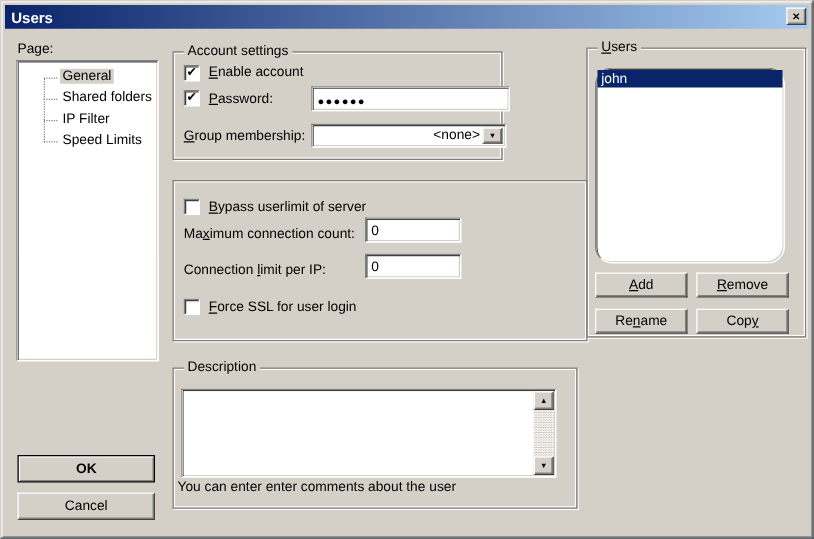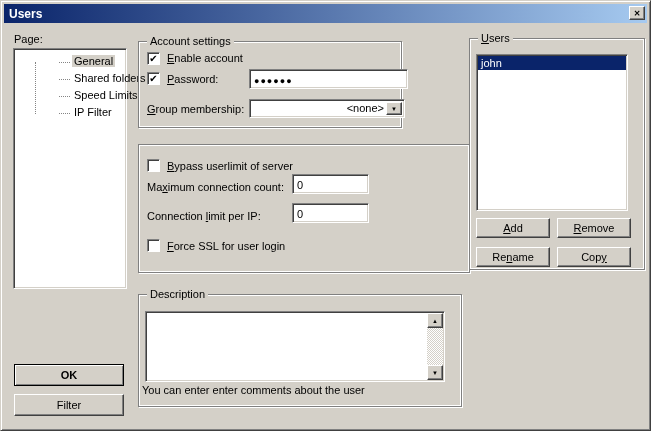--- a/index.html
+++ b/index.html
@@ -70,33 +70,33 @@
   .combo { position:absolute; background:#fff;
     border:1px solid; border-color:#808080 #ffffff #ffffff #808080;
     box-shadow: inset 1px 1px 0 #404040, inset -1px -1px 0 #d4d0c8; }
   .combo .sel { position:absolute; left:5px; top:2px; right:20px; white-space:nowrap;text-align:right; }
   .combo .arrowbtn {
     position:absolute; right:2px; top:2px; bottom:2px; width:16px;
     background:#d4d0c8; border:1px solid; border-color:#ffffff #404040 #404040 #ffffff;
     box-shadow: inset -1px -1px 0 #808080;
     display:flex; align-items:center; justify-content:center; font-size:6px; color:#000;
   }
-  .tree { padding-top:5px;padding-left:24px; }
+  .tree { padding-top:5px; }
   .trow { height:17px; position:relative; padding-left:34px; line-height:15px; white-space:nowrap; }
   .trow::before {
     content:""; position:absolute; left:21px; top:8px; width:11px;
     border-top:1px dotted #848484;
   }
   .tree .vline {
     position:absolute; left:21px; top:13px; height:52px;
     border-left:1px dotted #848484;
   }
   .tlabel { padding:0 2px; }
   .tlabel.selected { background:#d4d0c8; }
-  .listbox { padding:1px; }
+  .listbox { padding:1px;border-radius:14px; }
   .listitem { height:14px; line-height:14px; padding-left:3px; }
   .listitem.selected { background:var(--sel,#0a246a); color:#fff; }
   .textarea-wrap { }
   textarea.ta {
     position:absolute; left:1px; top:1px; bottom:1px; width:281px;
     border:0; outline:none; resize:none; background:#fff;
     font-family:"Liberation Sans", sans-serif; font-size:11px;
   }
   .vscroll { position:absolute; right:1px; top:1px; bottom:1px; width:16px;
     background: repeating-conic-gradient(#ffffff 0% 25%, #d4d0c8 0% 50%);
@@ -126,29 +126,29 @@
   <div class="label" style="left:13px; top:32px;">Page:</div>
   <div class="sunken tree" style="left:12px; top:47px; width:114px; height:241px;">
     <div class="vline"></div>
     <div class="trow">
       <span class="tlabel selected">General</span>
     </div>
     <div class="trow">
       <span class="tlabel">Shared folders</span>
     </div>
     <div class="trow">
+      <span class="tlabel">IP Filter</span>
+    </div>
+    <div class="trow">
       <span class="tlabel">Speed Limits</span>
     </div>
-    <div class="trow">
-      <span class="tlabel">IP Filter</span>
-    </div>
   </div>
 
   <button class="btn default" style="left:13px; top:363px; width:110px; height:22px;">OK</button>
-  <button class="btn" style="left:13px; top:393px; width:110px; height:22px;">Filter</button>
+  <button class="btn" style="left:13px; top:393px; width:110px; height:22px;">Cancel</button>
 
   <div class="groupbox" style="left:137px; top:40px; width:264px; height:87px;">
     <span class="legend">Account settings</span>
 
     <span class="checkbox" style="left:8px; top:10px;">
       <span>✔</span>
     </span>
     <span class="label" style="left:28px; top:10px;"><u>E</u>nable account</span>
 
     <span class="checkbox" style="left:8px; top:30px;">

